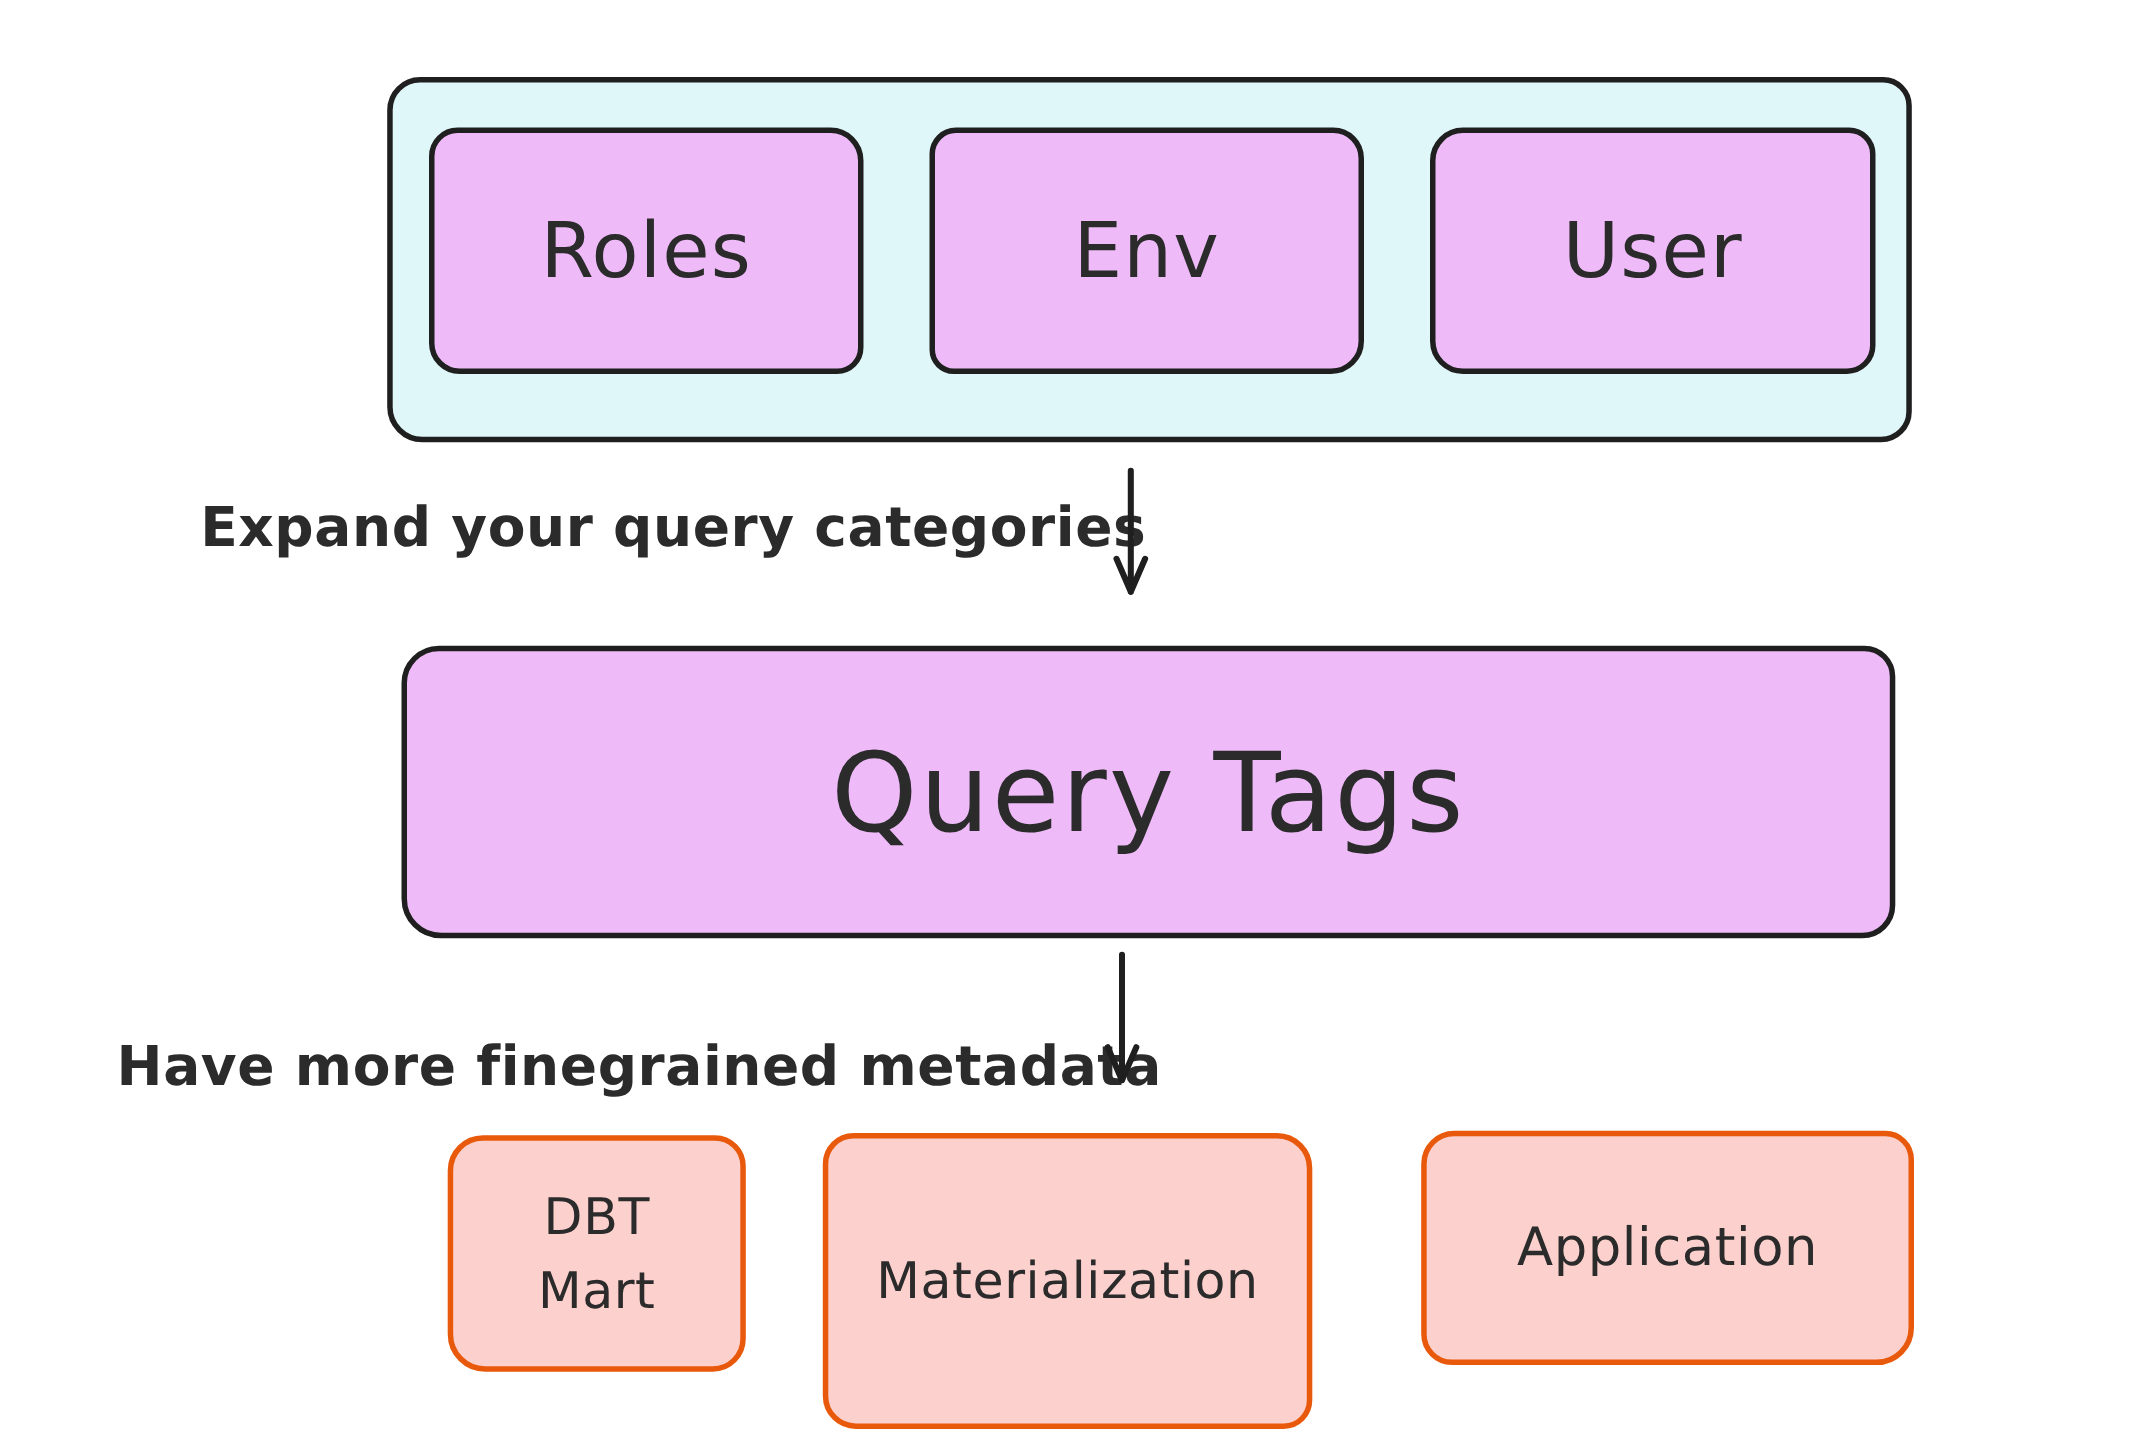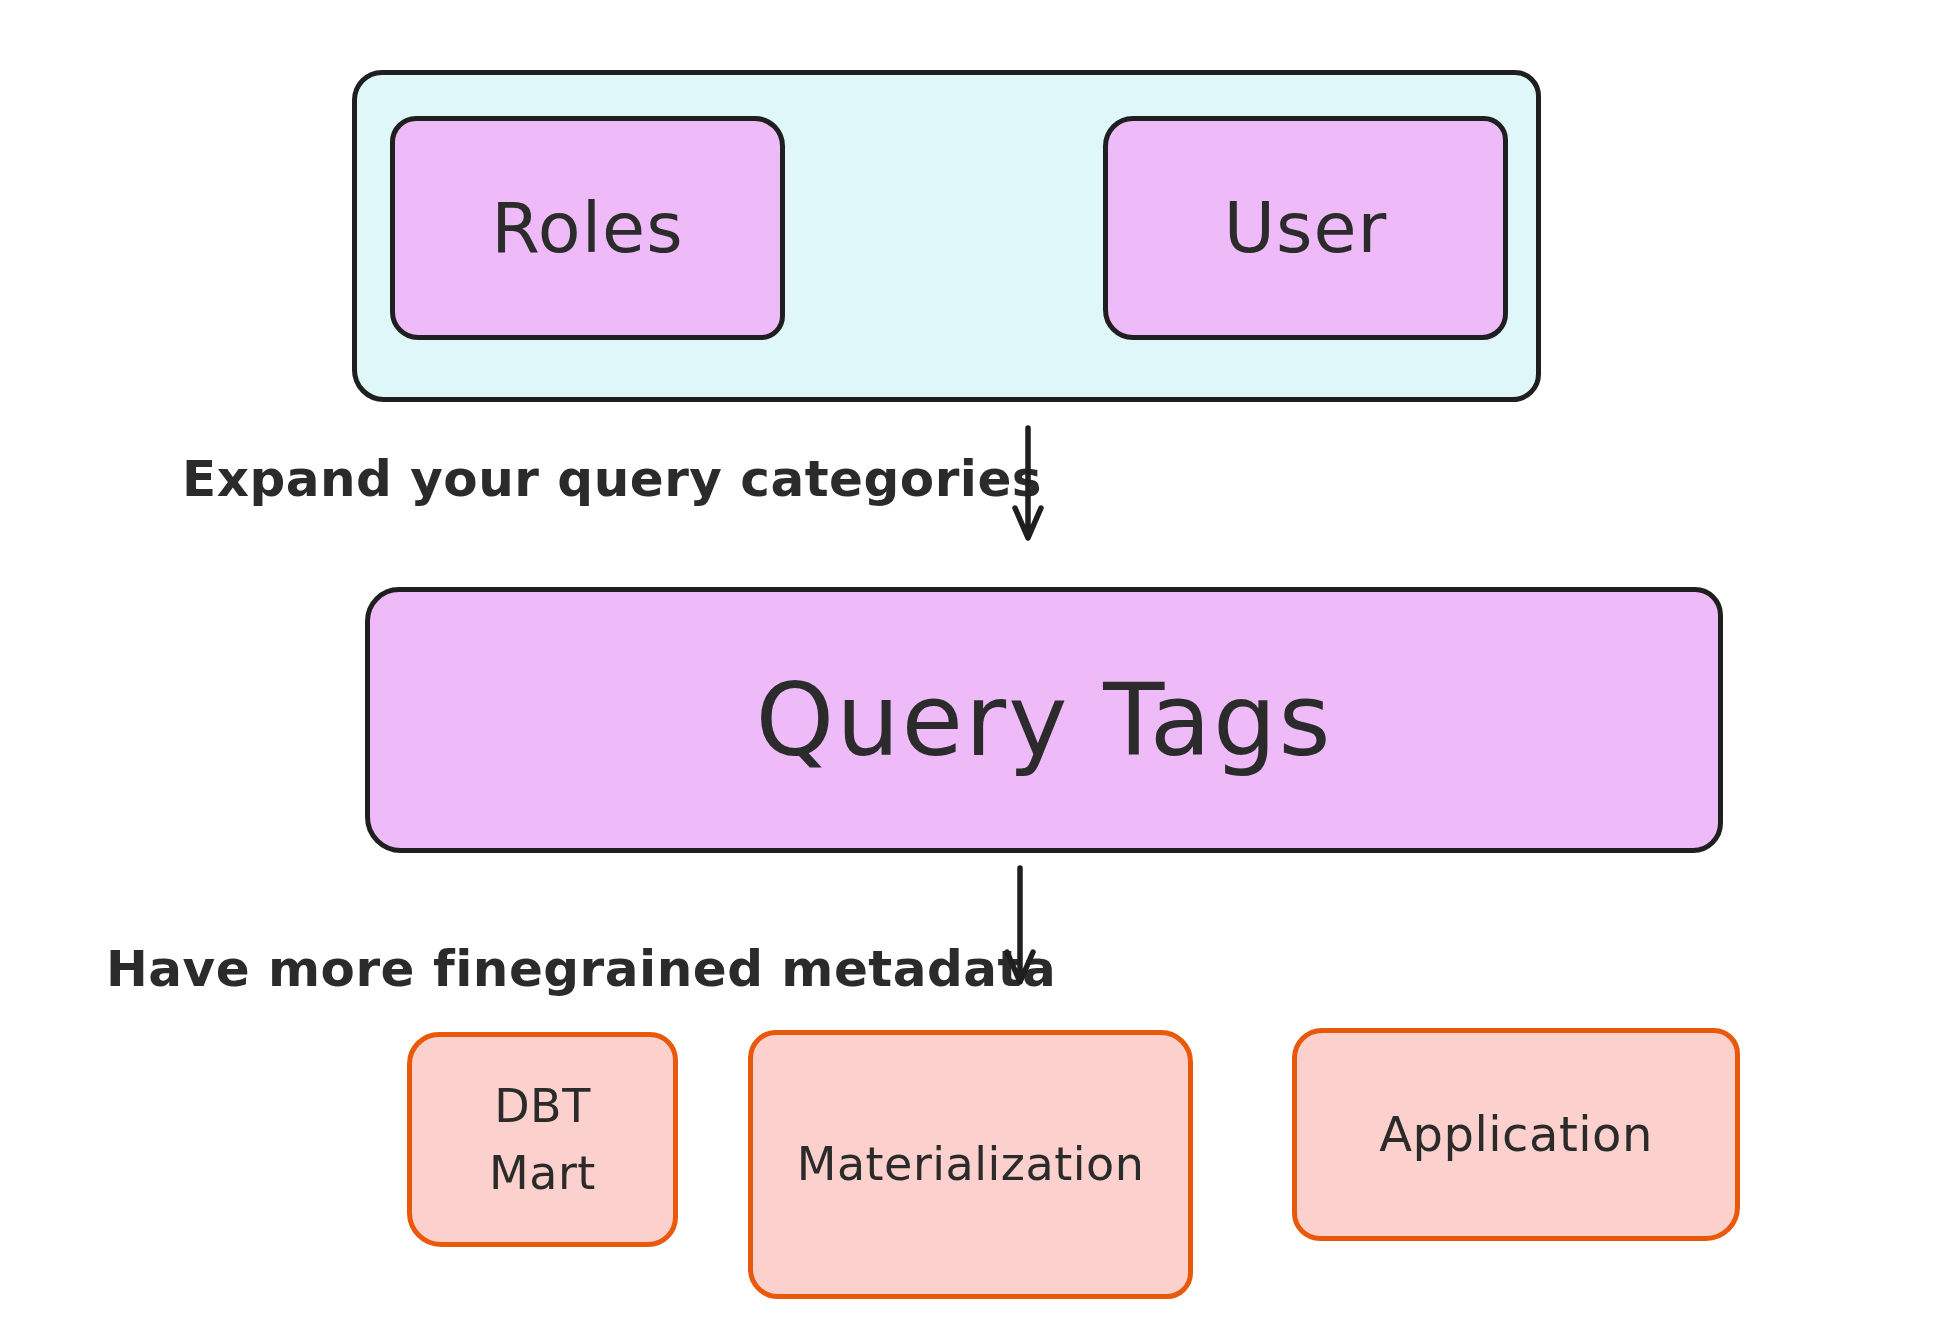--- a/index.html
+++ b/index.html
@@ -14,21 +14,21 @@
   html,body{background:#ffffff;}
   body{
     width:1954px;height:1324px;position:relative;overflow:hidden;
     font-family:"DejaVu Sans","Liberation Sans",sans-serif;
     color:var(--text);
   }
   .abs{position:absolute;}
 
   
   .group-box{
-    left:352px;top:70px;width:1189px;height:332px;
+    left:352px;top:70px;width:1386px;height:332px;
     background:var(--container-fill);
     border:5px solid var(--stroke);
     border-radius:30px 26px 28px 32px;
     display:flex;align-items:flex-start;
     padding:41px 28px 0 33px;
     justify-content:space-between;
   }
   .node{
     background:var(--node-fill);
     border:5px solid var(--stroke);
@@ -74,20 +74,23 @@
   .leaf.l1{left:748px;top:1030px;width:445px;height:269px;border-radius:28px 32px 26px 30px;}
   .leaf.l2{left:1292px;top:1028px;width:448px;height:213px;border-radius:30px 26px 34px 28px;font-size:48px;}
 </style>
 </head>
 <body>
 
 <div class="abs group-box">
   <div class="node top-node n0">
     <span>Roles</span>
   </div>
+  <div class="node top-node n1">
+    <span>Env</span>
+  </div>
   <div class="node top-node n2">
     <span>User</span>
   </div>
 </div>
 
 <div class="abs caption caption-1">Expand your query categories</div>
 <svg class="abs arrow-svg arrow-1" width="48" height="140" viewBox="0 0 48 140">
   <path d="M24 4 L24 112 M11 84 Q18 100 24 114 M37 84 Q30 100 24 114" fill="none" stroke="#1f1f1f" stroke-width="5.5" stroke-linecap="round" stroke-linejoin="round"></path>
 </svg>
 

